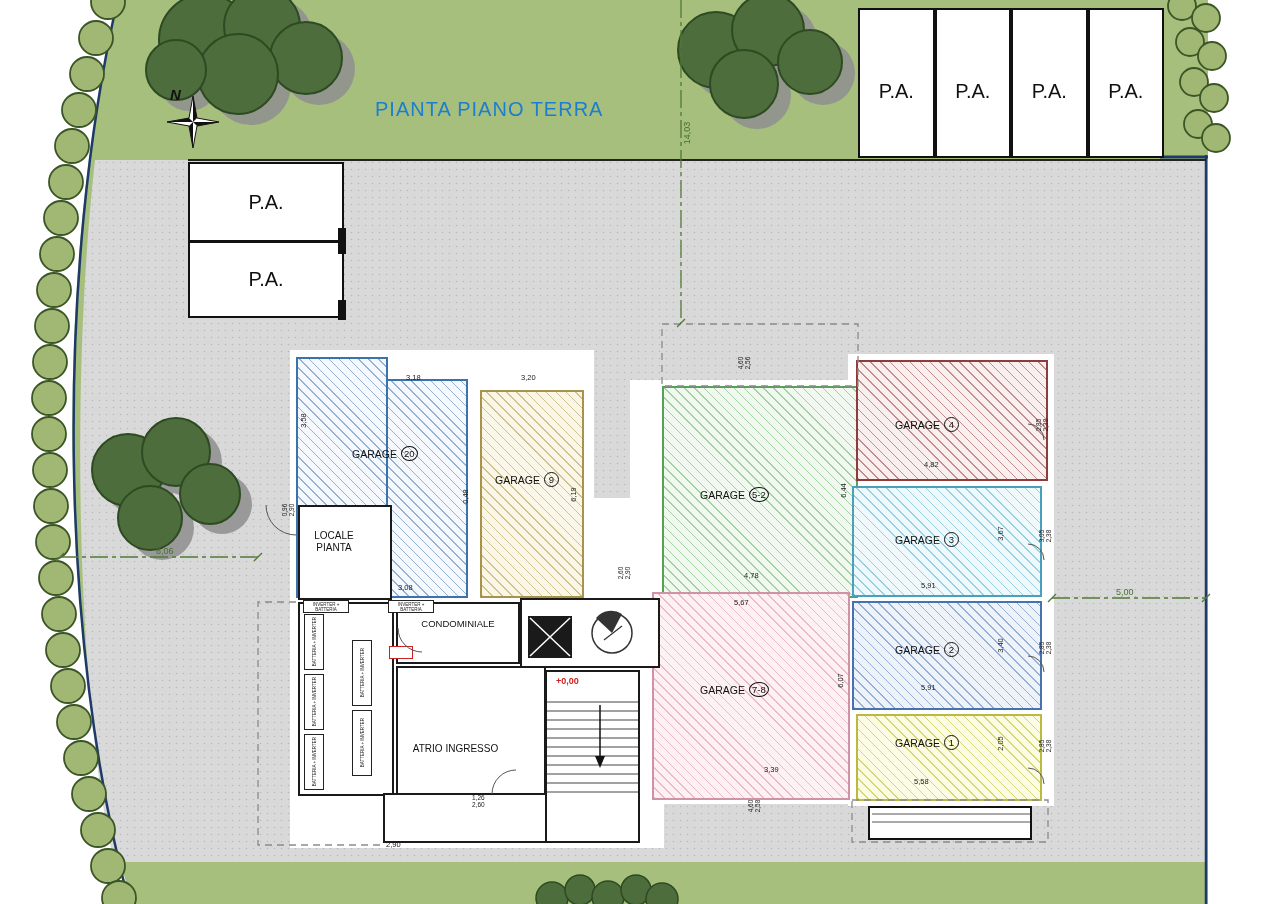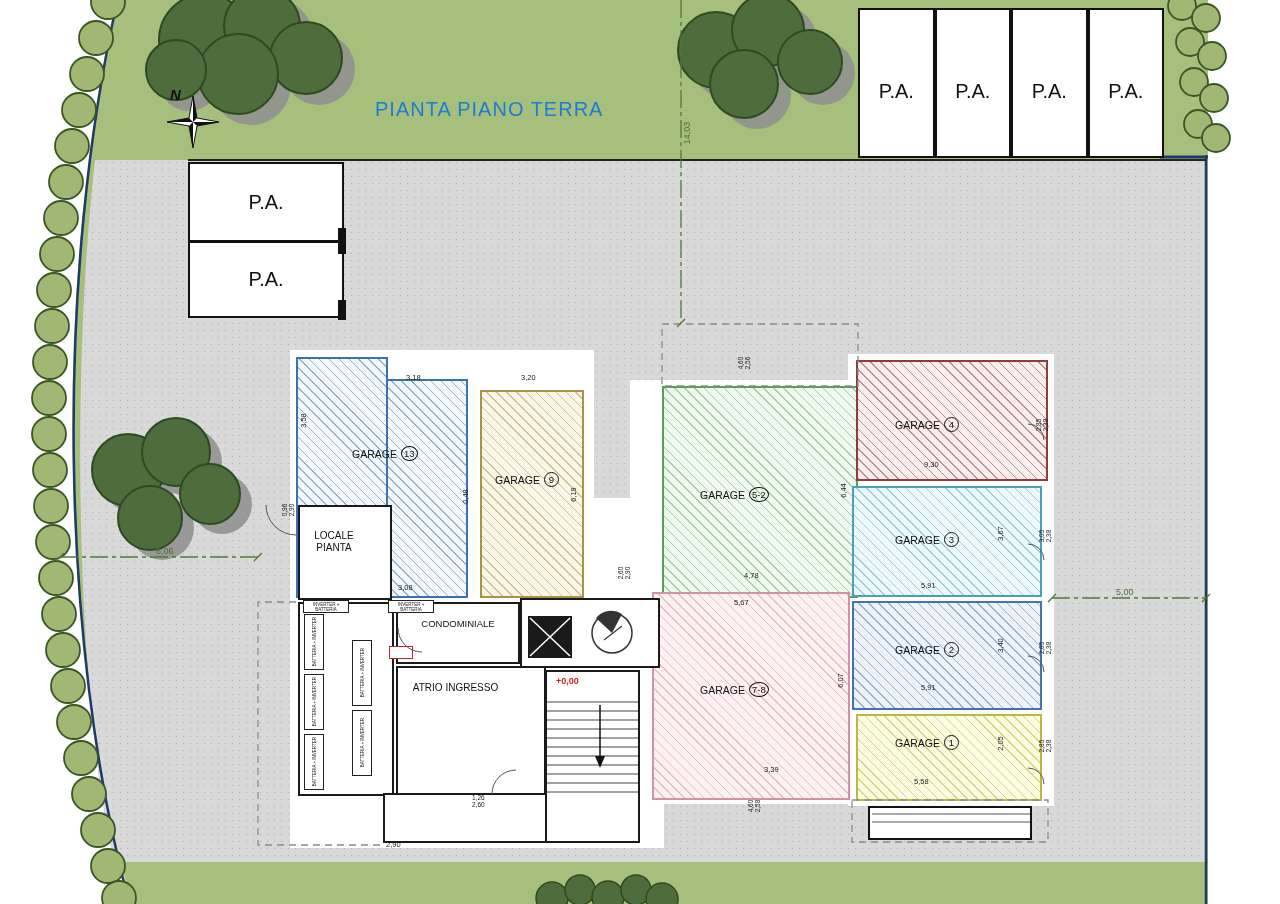--- a/index.html
+++ b/index.html
@@ -313,21 +313,21 @@
       <line x1="872" y1="814" x2="1030" y2="814"></line>
       <line x1="872" y1="822" x2="1030" y2="822"></line>
     </g>
   </svg>
 
   <div id="title">PIANTA PIANO TERRA</div>
   <div id="north-n">N</div>
 
   <div class="glabel" style="left:352px;top:446px">
       <span>GARAGE</span>
-      <span class="gnum">13</span>
+      <span class="gnum">20</span>
     </div>
   <div class="glabel" style="left:495px;top:472px">
       <span>GARAGE</span>
       <span class="gnum">9</span>
     </div>
   <div class="glabel" style="left:700px;top:487px">
       <span>GARAGE</span>
       <span class="gnum">5-2</span>
     </div>
   <div class="glabel" style="left:700px;top:682px">
@@ -349,41 +349,41 @@
   <div class="glabel" style="left:895px;top:735px">
       <span>GARAGE</span>
       <span class="gnum">1</span>
     </div>
 
   <div class="roomlabel" style="left:298px;top:530px;width:72px">
     <span style="display:block">LOCALE</span>
     <span style="display:block">PIANTA</span>
   </div>
   <div class="roomlabel" style="left:398px;top:618px;width:120px;font-size:9.5px">CONDOMINIALE</div>
-  <div class="roomlabel" style="left:398px;top:682px;width:115px">ATRIO INGRESSO</div>
+  <div class="roomlabel" style="left:398px;top:743px;width:115px">ATRIO INGRESSO</div>
   <div id="level0">+0,00</div>
 
   <div class="dim gdim rot" style="left:676px;top:128px">14,03</div>
   <div class="dim gdim" style="left:156px;top:546px">8,06</div>
   <div class="dim gdim" style="left:1116px;top:587px">5,00</div>
 
   <div class="dim" style="left:406px;top:373px">3,18</div>
   <div class="dim" style="left:521px;top:373px">3,20</div>
   <div class="dim rot" style="left:296px;top:416px">3,58</div>
   <div class="dim rot" style="left:458px;top:492px">0,48</div>
   <div class="dim rot" style="left:566px;top:490px">6,19</div>
   <div class="dim" style="left:398px;top:583px">3,08</div>
   <div class="dim" style="left:744px;top:571px">4,78</div>
   <div class="dim" style="left:734px;top:598px">5,67</div>
   <div class="dim rot" style="left:836px;top:486px">6,44</div>
   <div class="vpair" style="left:738px;top:356px">
       <span>4,60</span>
       <span>2,56</span>
     </div>
-  <div class="dim" style="left:924px;top:460px">9,30</div>
+  <div class="dim" style="left:924px;top:460px">4,82</div>
   <div class="vpair" style="left:1036px;top:418px">
       <span>2,85</span>
       <span>2,38</span>
     </div>
   <div class="dim" style="left:921px;top:581px">5,91</div>
   <div class="dim rot" style="left:993px;top:529px">3,67</div>
   <div class="vpair" style="left:1039px;top:529px">
       <span>3,05</span>
       <span>2,38</span>
     </div>

